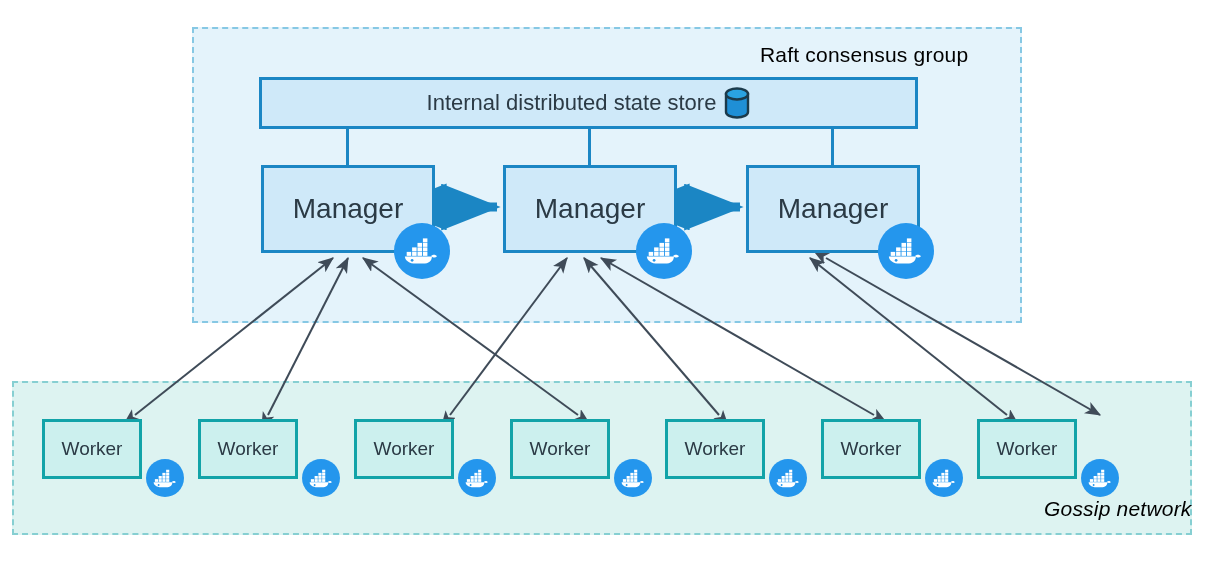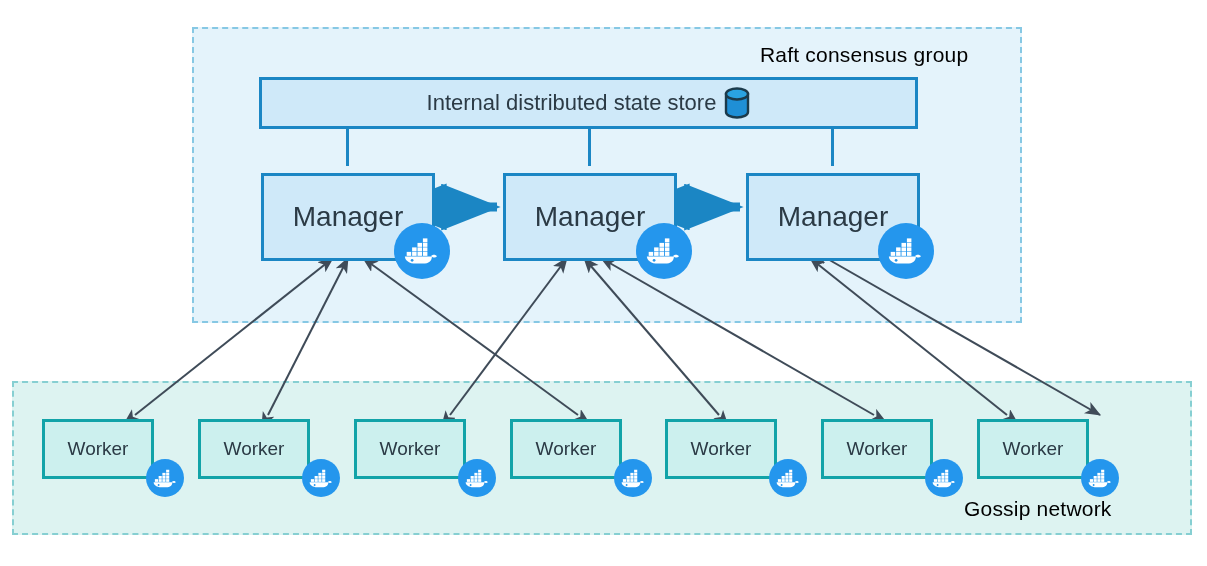--- a/index.html
+++ b/index.html
@@ -39,42 +39,41 @@
     border-color: #86cfd2;
   }
   .zone-label {
     position: absolute;
     font-size: 21px;
     color: #000000;
     white-space: nowrap;
     letter-spacing: .2px;
   }
   #raft-label { left: 760px; top: 43px; }
-  #gossip-label { left: 964px; top: 497px; }
+  #gossip-label { left: 1044px; top: 497px; font-style: italic; }
 
   .node {
     position: absolute;
     box-sizing: border-box;
     display: flex;
     align-items: center;
     justify-content: center;
   }
   .manager {
     width: 174px;
     height: 88px;
     background: #cfe9f9;
     border: 3px solid #1b86c4;
-    margin-top: 8px;
   }
   .manager .node-label {
     font-size: 28px;
     color: #2b3a45;
   }
   .worker {
-    width: 112px;
+    width: 100px;
     height: 60px;
     background: #ccf0ee;
     border: 3px solid #12a3a8;
   }
   .worker .node-label {
     font-size: 19px;
     color: #2b3a45;
   }
 
   .store-box {

